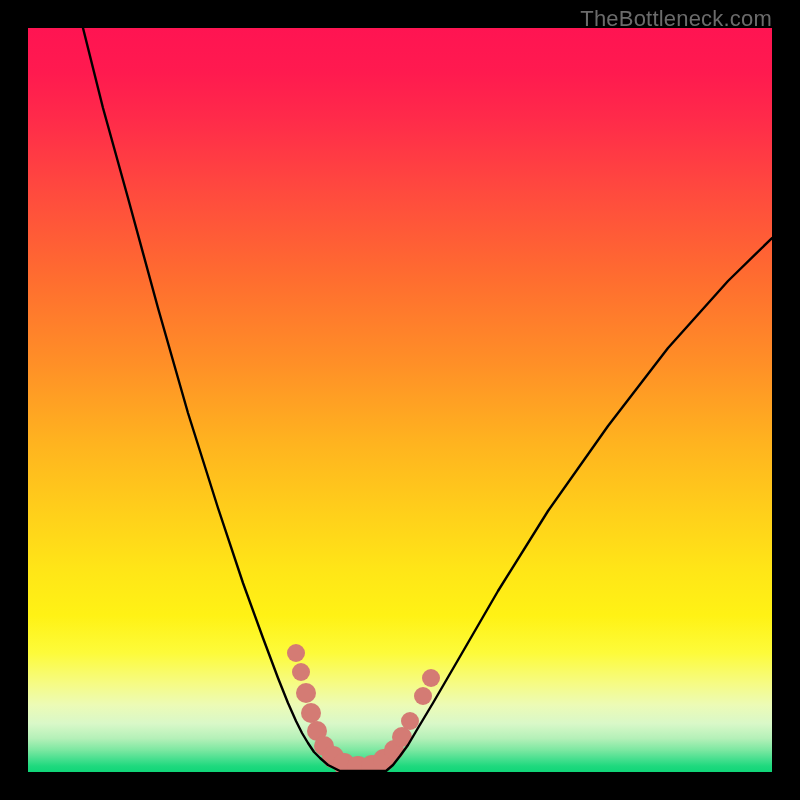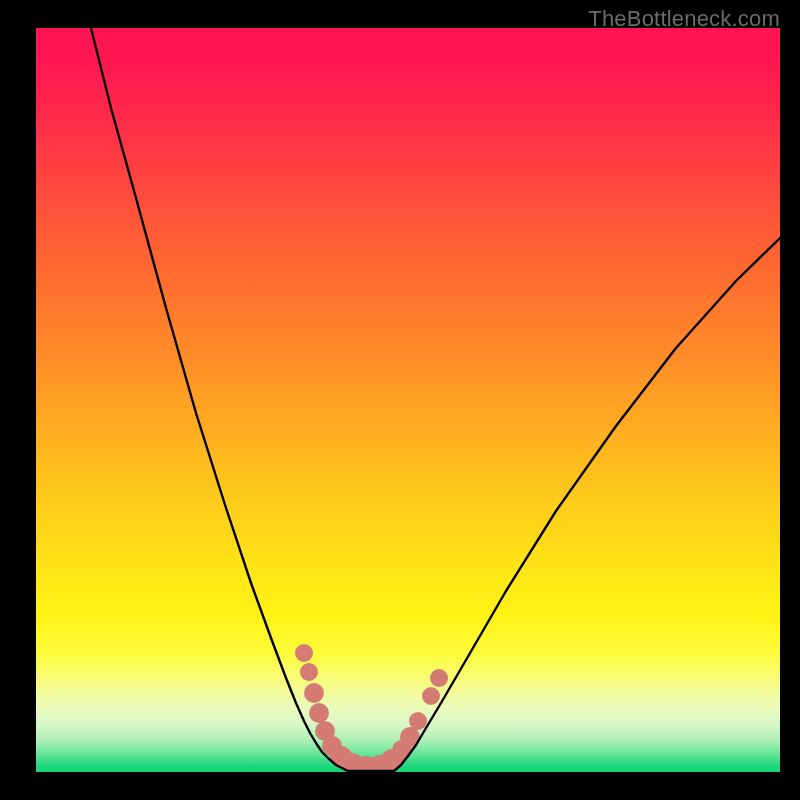--- a/index.html
+++ b/index.html
@@ -6,21 +6,21 @@
     margin: 0;
     padding: 0;
     width: 800px;
     height: 800px;
     background: #000;
     overflow: hidden;
     font-family: Arial, Helvetica, sans-serif;
   }
   .frame {
     position: absolute;
-    left: 8px; top: 0;
+    left: 0; top: 0;
     width: 786px; height: 800px;
     background: #000;
     border-radius: 18px;
   }
   .plot-area {
     position: absolute;
     left: 28px;
     top: 28px;
     width: 744px;
     height: 744px;

